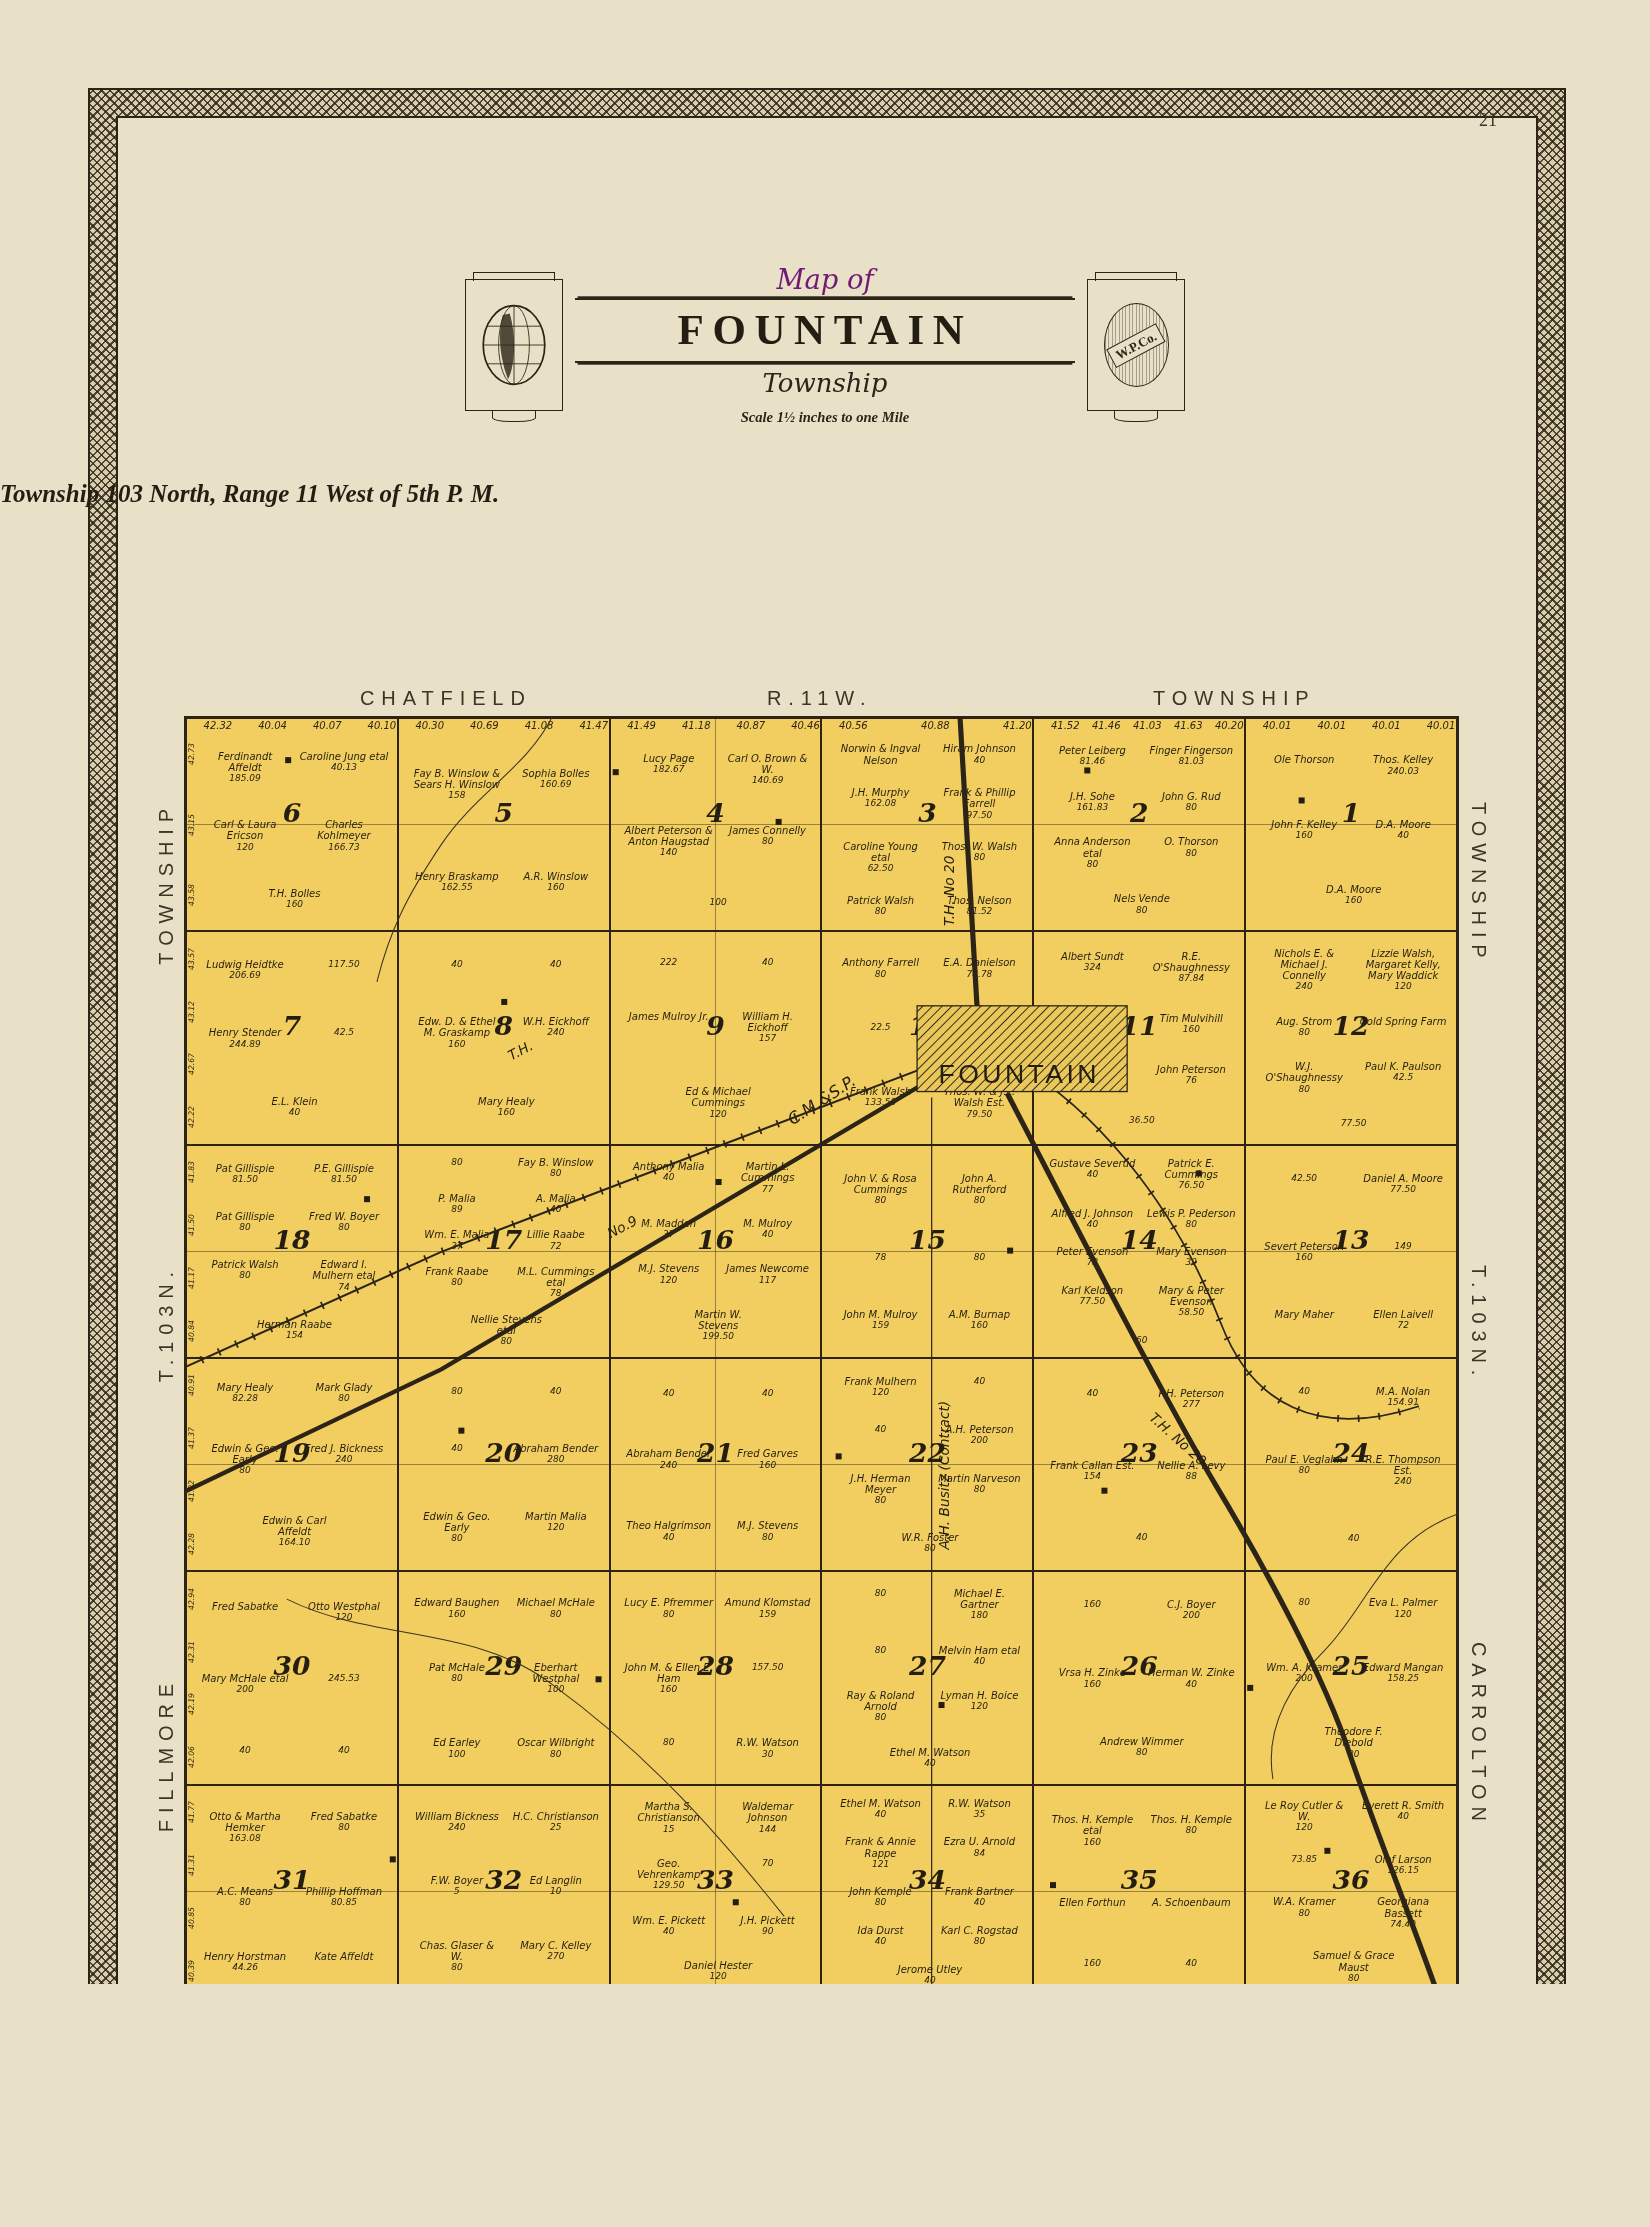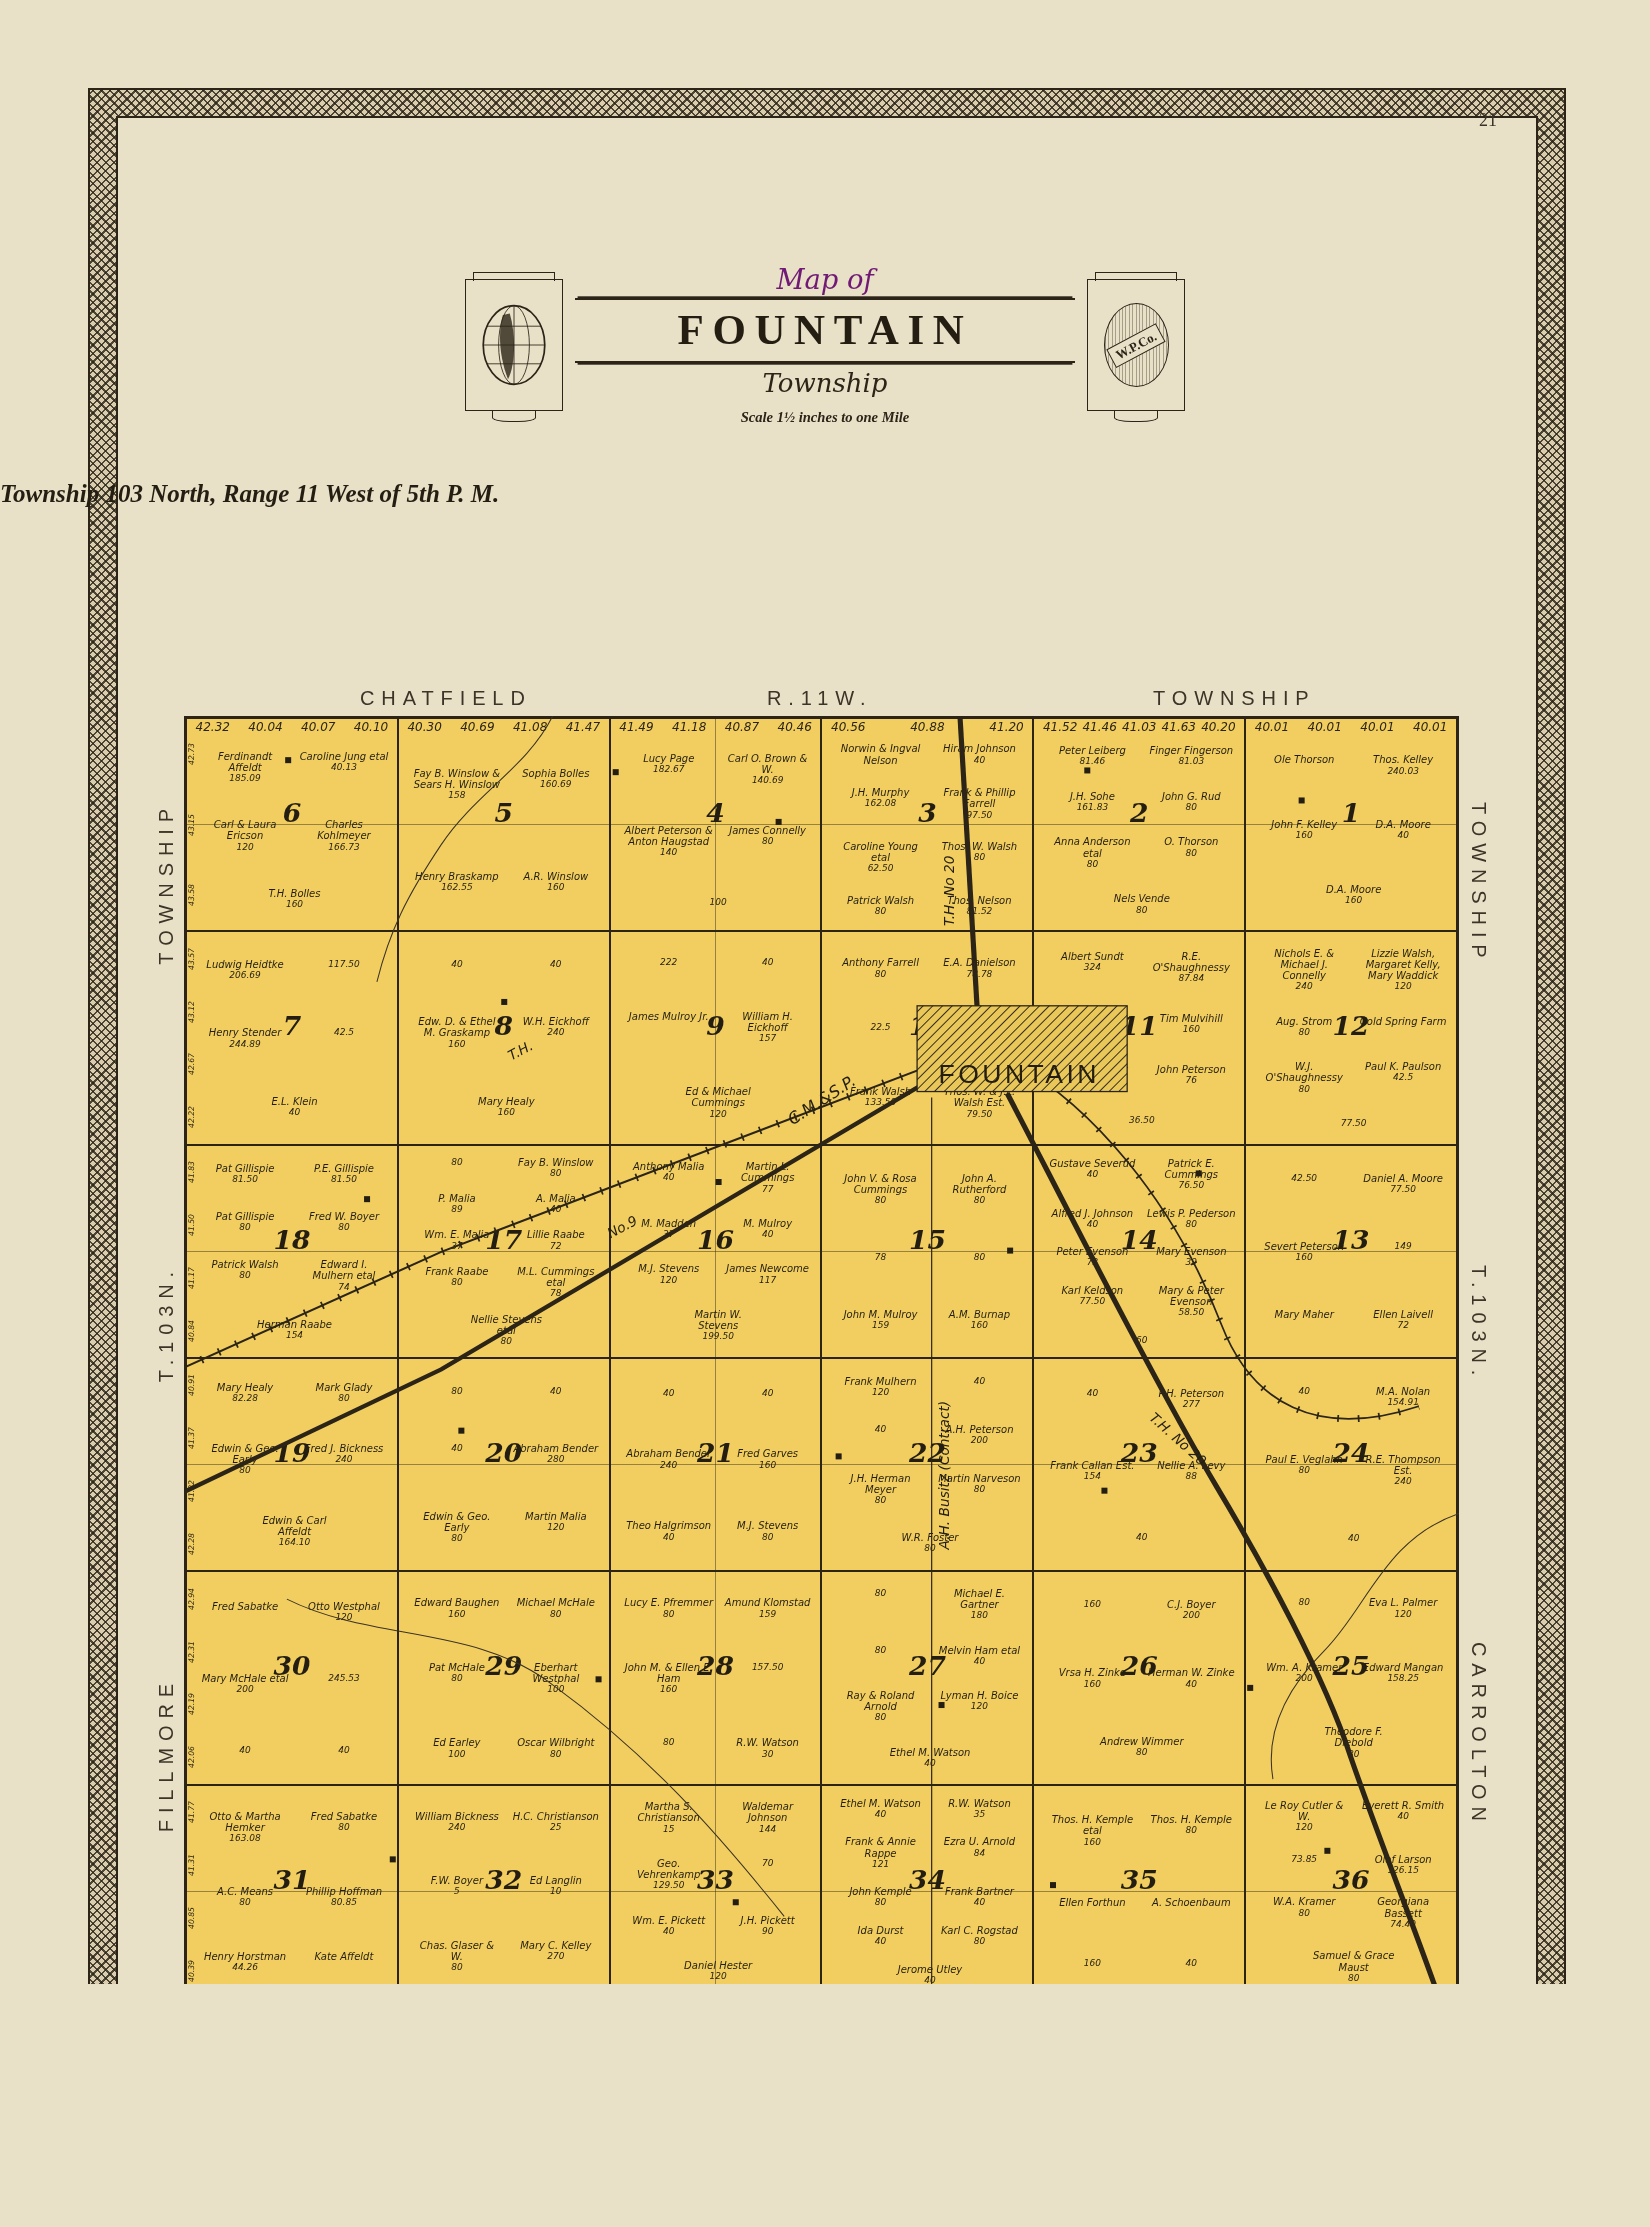--- a/index.html
+++ b/index.html
@@ -41,21 +41,21 @@
   #plat-grid{position:absolute;inset:0;background:var(--yellow);border:2.6px solid var(--ink);display:grid;grid-template-columns:repeat(6,1fr);grid-template-rows:repeat(6,1fr);box-sizing:border-box;}
   .section{position:relative;border:0.9px solid var(--ink);box-sizing:border-box;
     background-image:
       linear-gradient(to right, transparent calc(50% - 0.4px), rgba(43,36,23,.45) calc(50% - 0.4px), rgba(43,36,23,.45) calc(50% + 0.4px), transparent calc(50% + 0.4px)),
       linear-gradient(to bottom, transparent calc(50% - 0.4px), rgba(43,36,23,.45) calc(50% - 0.4px), rgba(43,36,23,.45) calc(50% + 0.4px), transparent calc(50% + 0.4px));}
   .sec-num{position:absolute;left:50%;top:44%;transform:translate(-50%,-50%);font-family:"DejaVu Serif",serif;font-style:italic;font-weight:bold;font-size:26.6px;color:#241e12;z-index:2;}
   .parcels{position:absolute;inset:3.4px 3.4px 3.4px 8.6px;display:flex;flex-wrap:wrap;align-content:space-around;justify-content:space-around;z-index:1;}
   .has-top .parcels{top:13.7px;}
   .parcel{width:45%;text-align:center;font-style:italic;font-size:10px;line-height:1.12;color:#241e12;}
   .pacre{font-size:9px;}
-  .top-nums{position:absolute;top:0.9px;left:0;width:100%;display:flex;justify-content:space-between;padding:0 8.6px;box-sizing:border-box;font-style:italic;font-size:12px;z-index:3;}
+  .top-nums{position:absolute;top:0.9px;left:8px;width:100%;display:flex;justify-content:space-between;padding:0 8.6px;box-sizing:border-box;font-style:italic;font-size:10px;z-index:3;}
   .left-nums{position:absolute;left:0px;top:0;height:100%;display:flex;flex-direction:column;justify-content:space-around;z-index:3;}
   .left-nums span{writing-mode:vertical-rl;transform:rotate(180deg);font-style:italic;font-size:7.7px;}
 
   svg.overlay{position:absolute;inset:0;z-index:4;pointer-events:none;}
   .edge-label{position:absolute;font-size:20px;letter-spacing:6.9px;color:#3c3426;font-family:"Liberation Sans",sans-serif;}
   .edge-v{writing-mode:vertical-rl;transform:rotate(180deg);}
   .edge-v-r{writing-mode:vertical-rl;}
   .preston{position:absolute;font-size:19px;letter-spacing:0.9px;font-weight:bold;color:#0369a1;font-family:"Liberation Sans",sans-serif;}
   .rr-label{font-style:italic;font-size:19px;fill:#241e12;}
   .road-label{font-style:italic;font-size:16px;fill:#241e12;}

